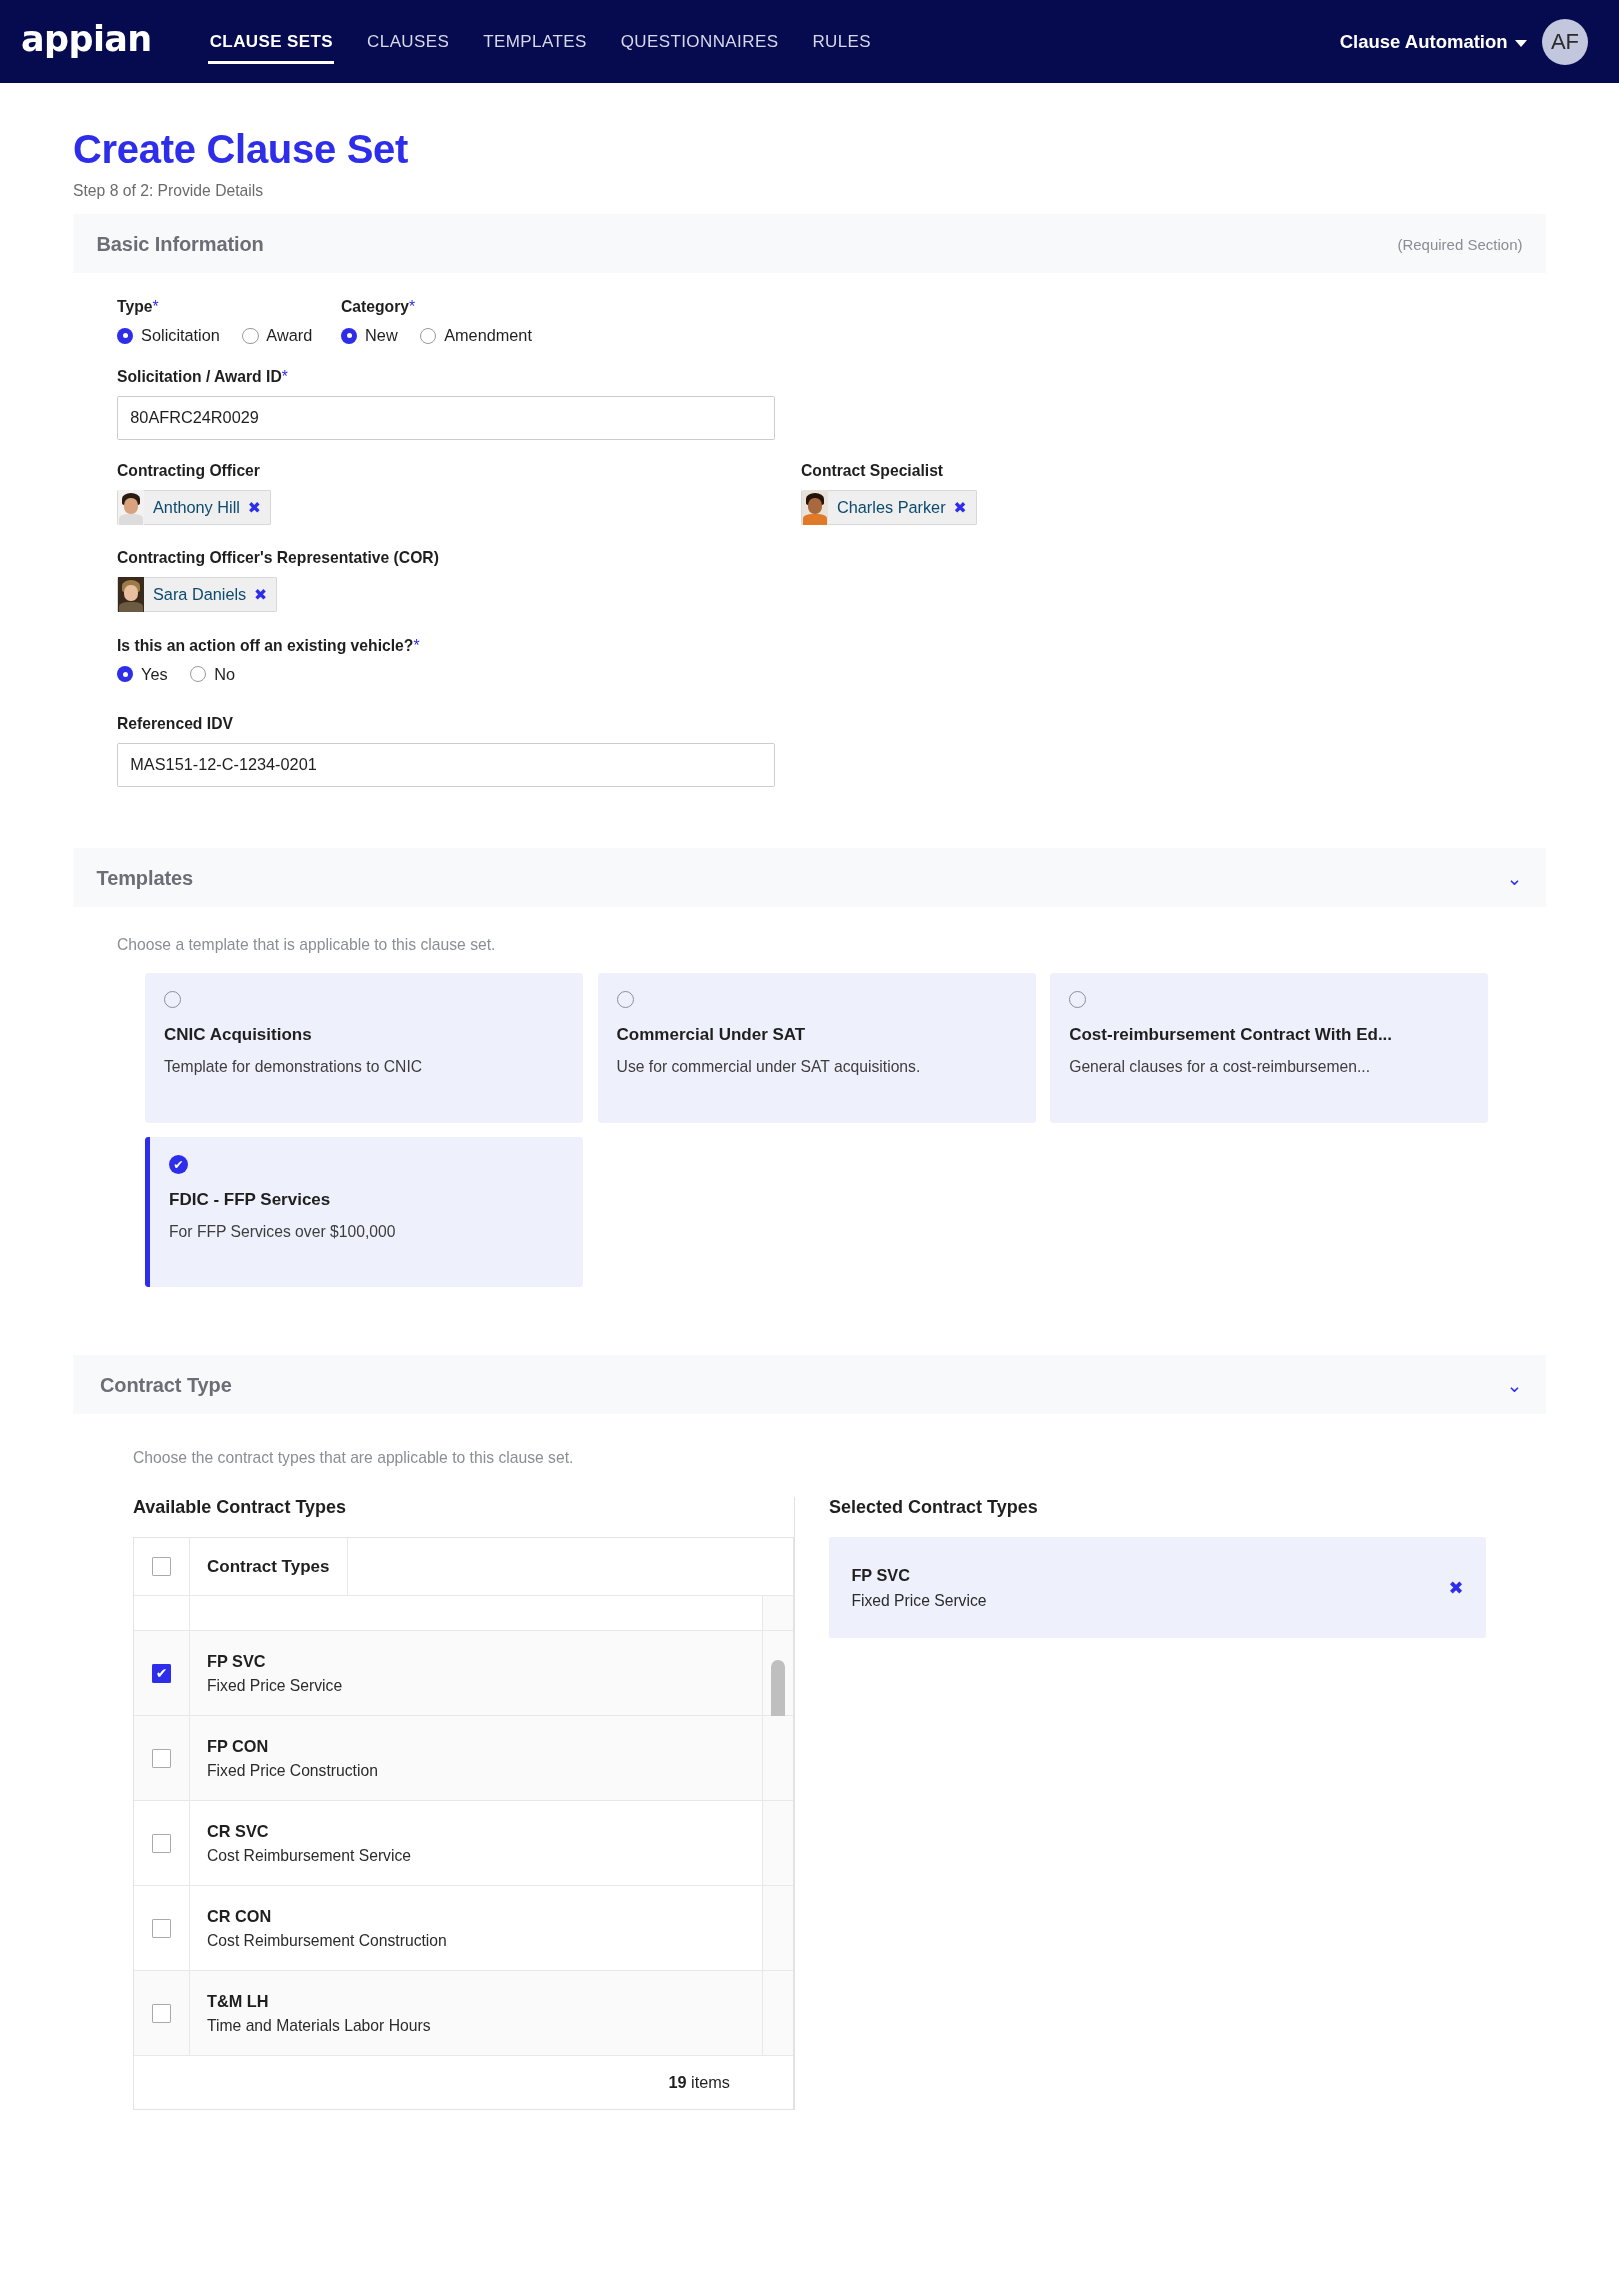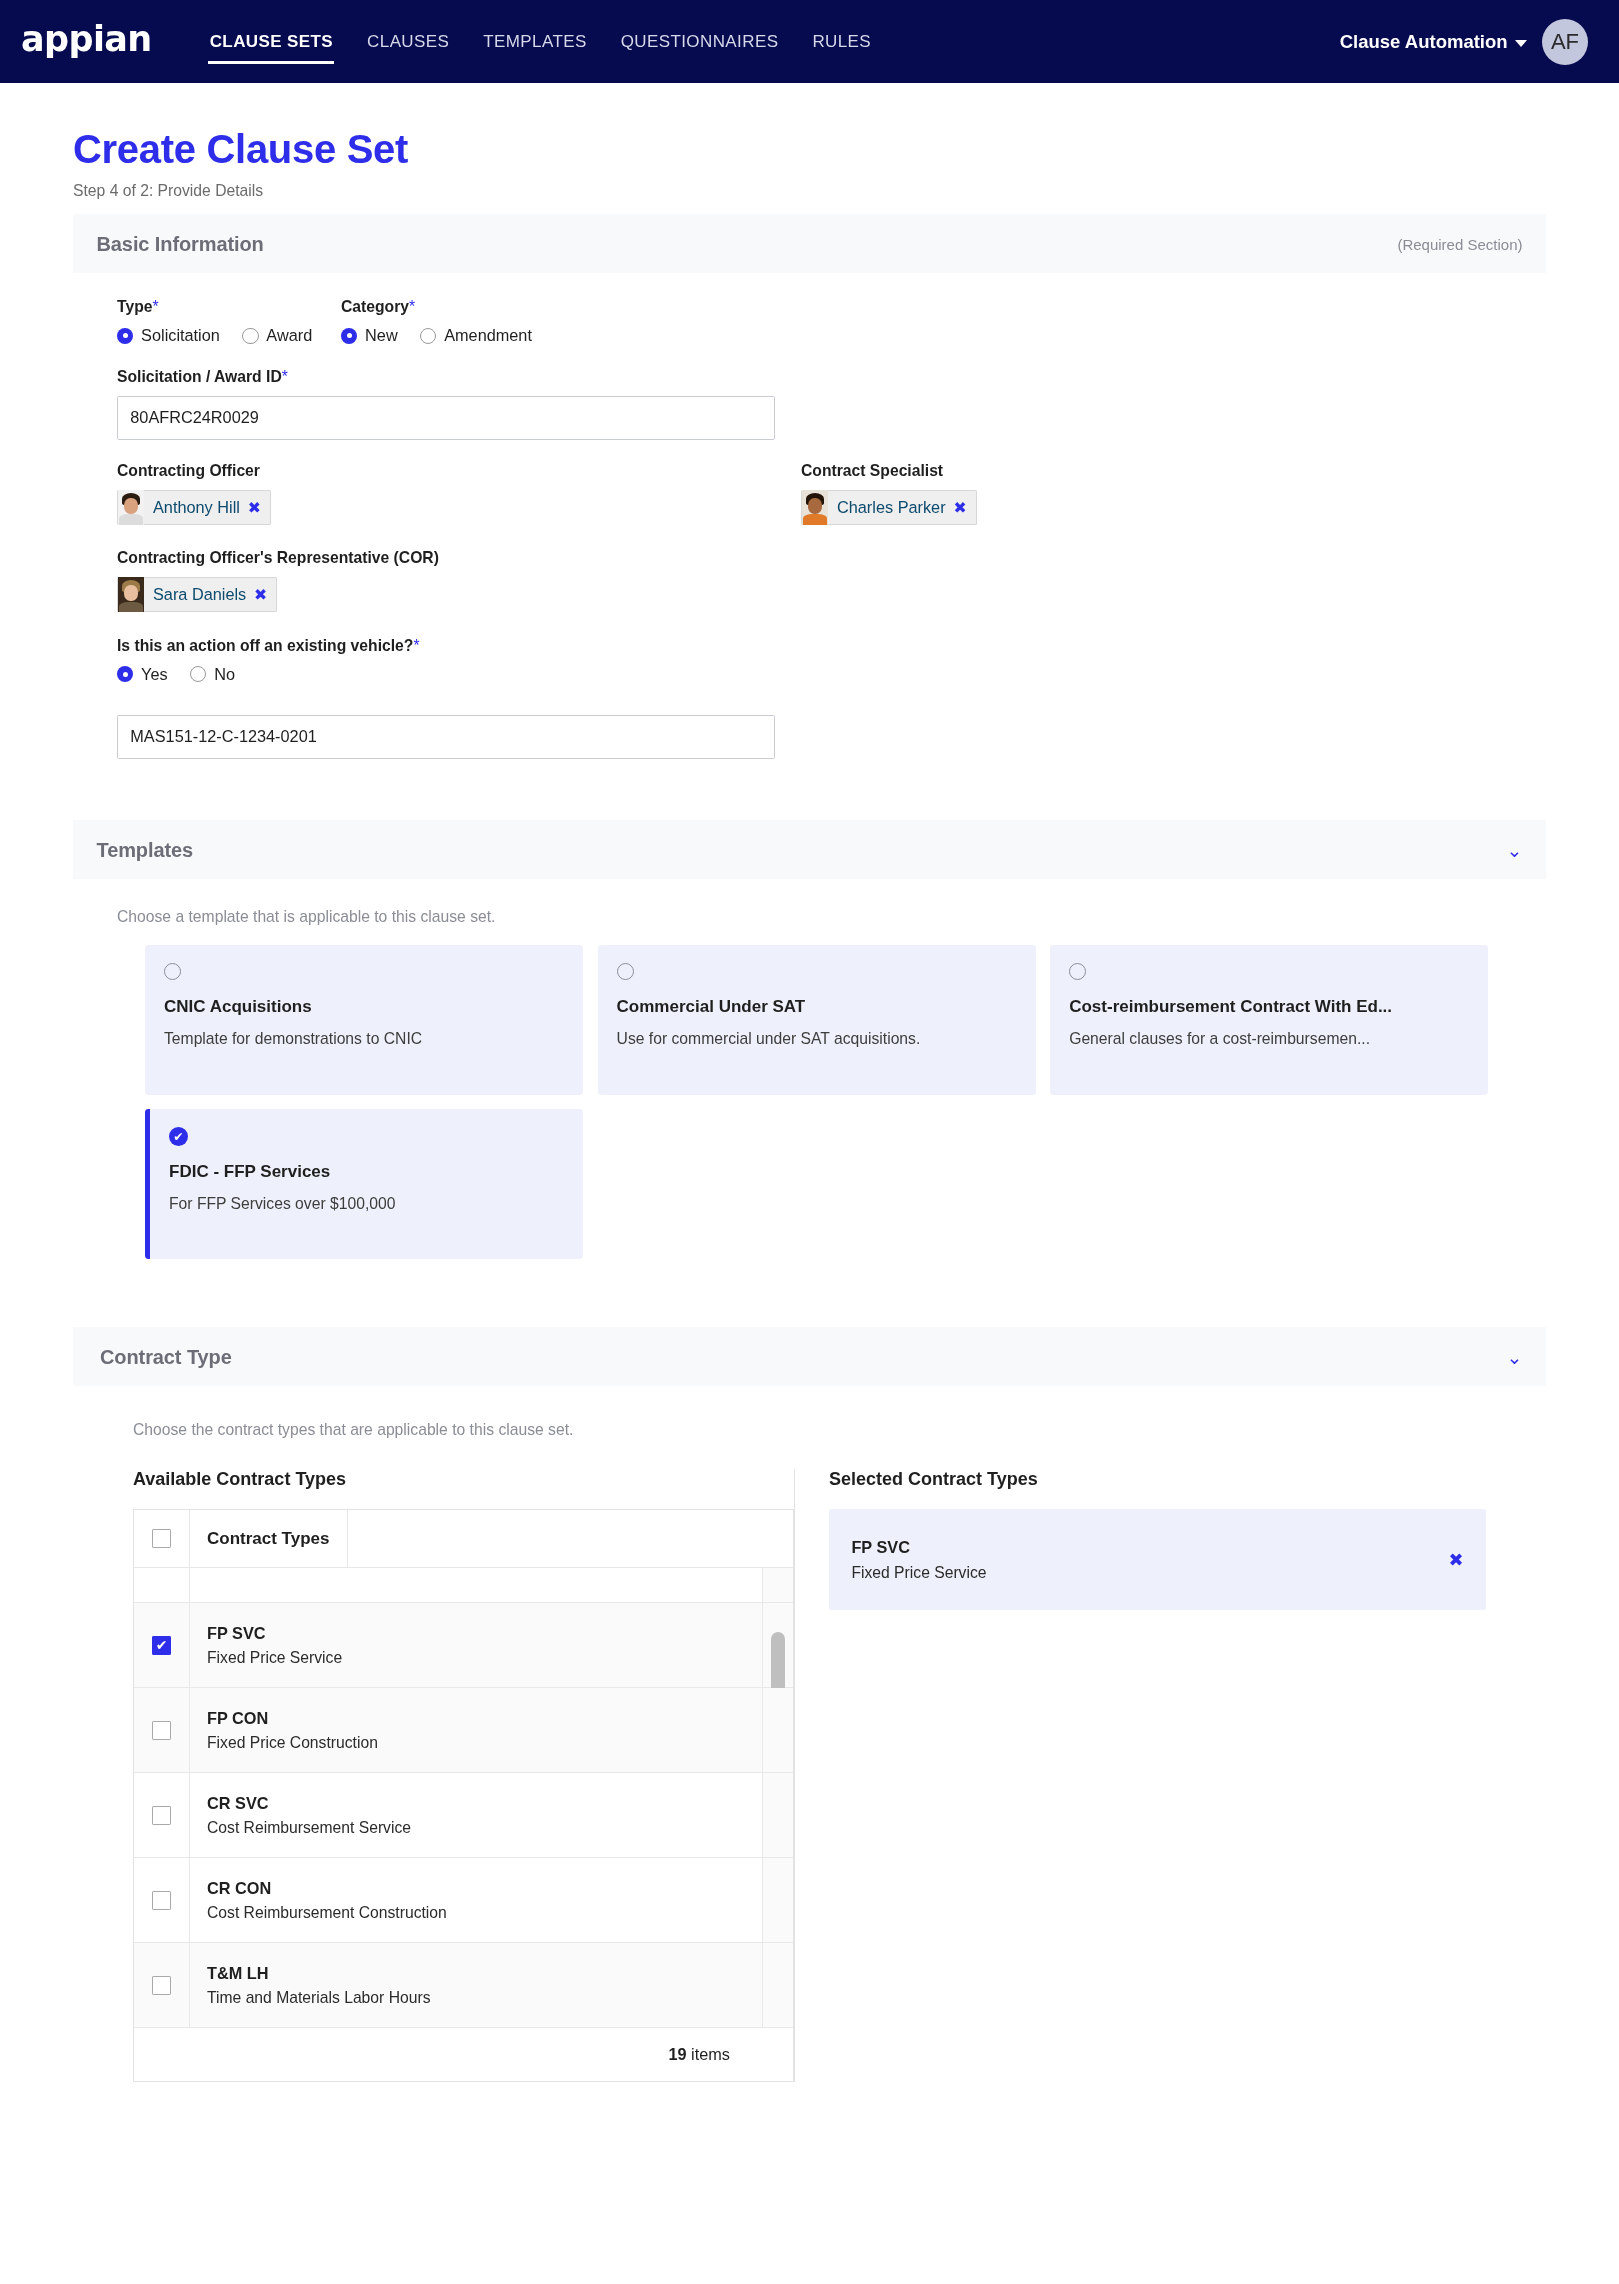--- a/index.html
+++ b/index.html
@@ -335,21 +335,21 @@
       <span class="caret-down"></span>
     </div>
     <div class="avatar-circle">AF</div>
   </div>
 </div>
 
 <div class="page">
 
   <div class="title-wrap">
     <div class="page-title">Create Clause Set</div>
-    <div class="page-subtitle">Step 4 of 2: Provide Details</div>
+    <div class="page-subtitle">Step 8 of 2: Provide Details</div>
   </div>
   <div class="hr"></div>
 
   <div class="section">
     <div class="section-head">
       <div class="section-title">Basic Information</div>
       <div class="section-meta">(Required Section)</div>
     </div>
     <div class="card-body">
 
@@ -462,20 +462,21 @@
           <div class="radio-opt">
             <span class="radio"></span>
             <span class="radio-lbl">No</span>
           </div>
         </div>
       </div>
 
       <div class="gap-56"></div>
 
       <div>
+        <div class="lbl">Referenced IDV</div>
         <input class="txtinput" value="MAS151-12-C-1234-0201" style="">
       </div>
 
     </div>
   </div>
 
   <div style="height:27px"></div>
 
   <div class="section">
     <div class="section-head">

